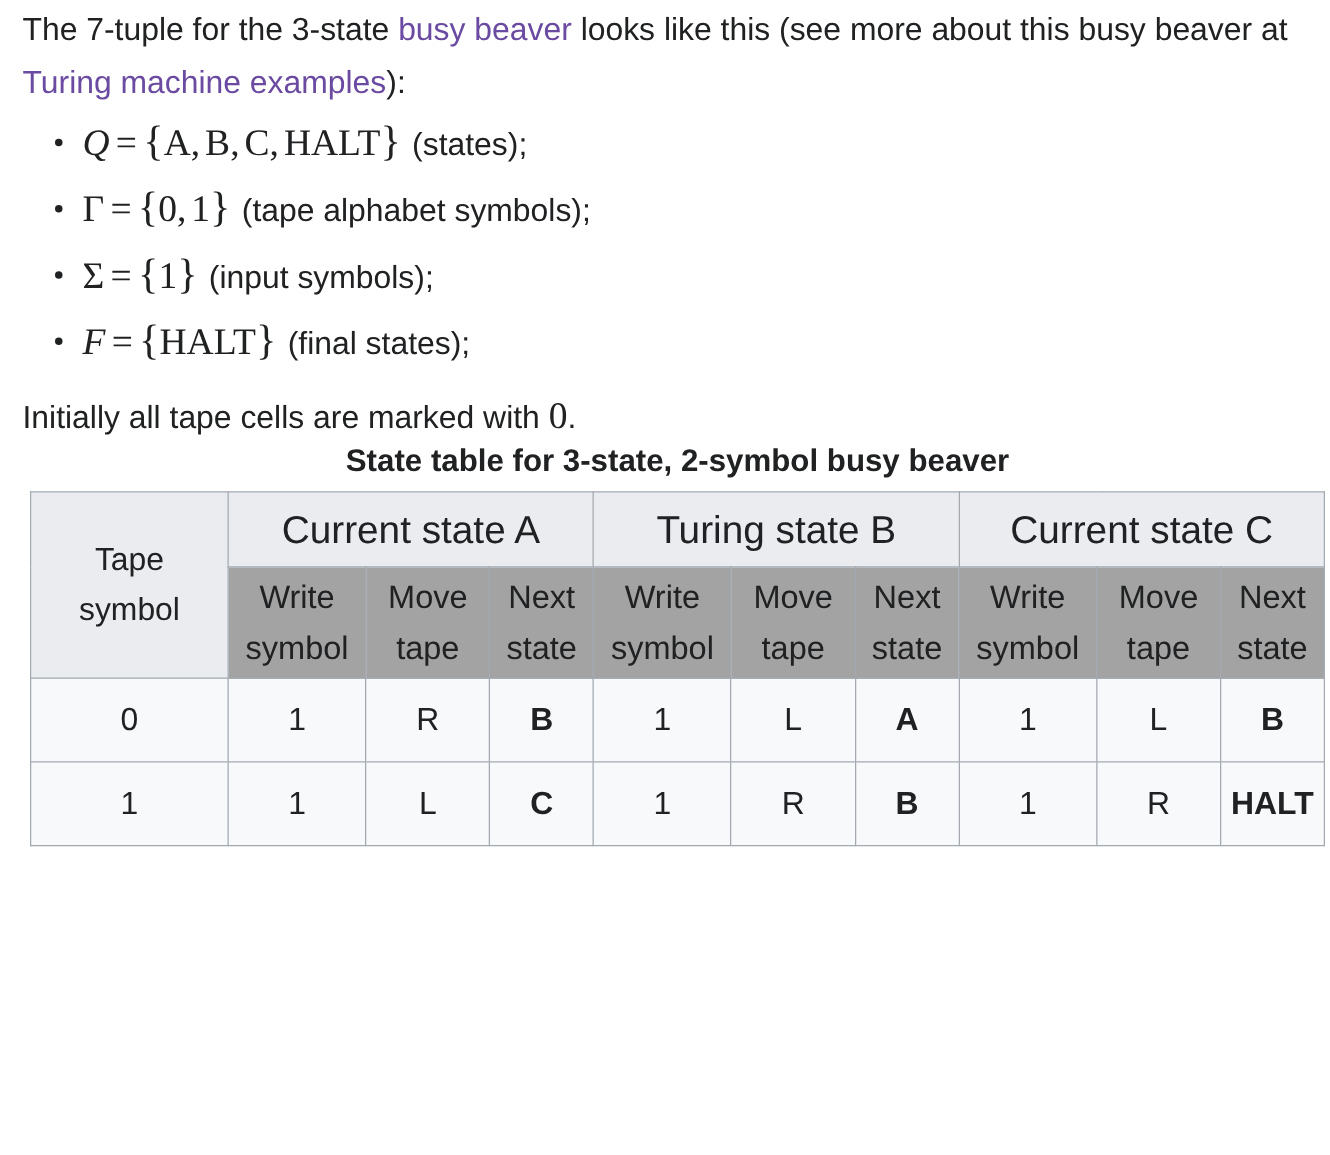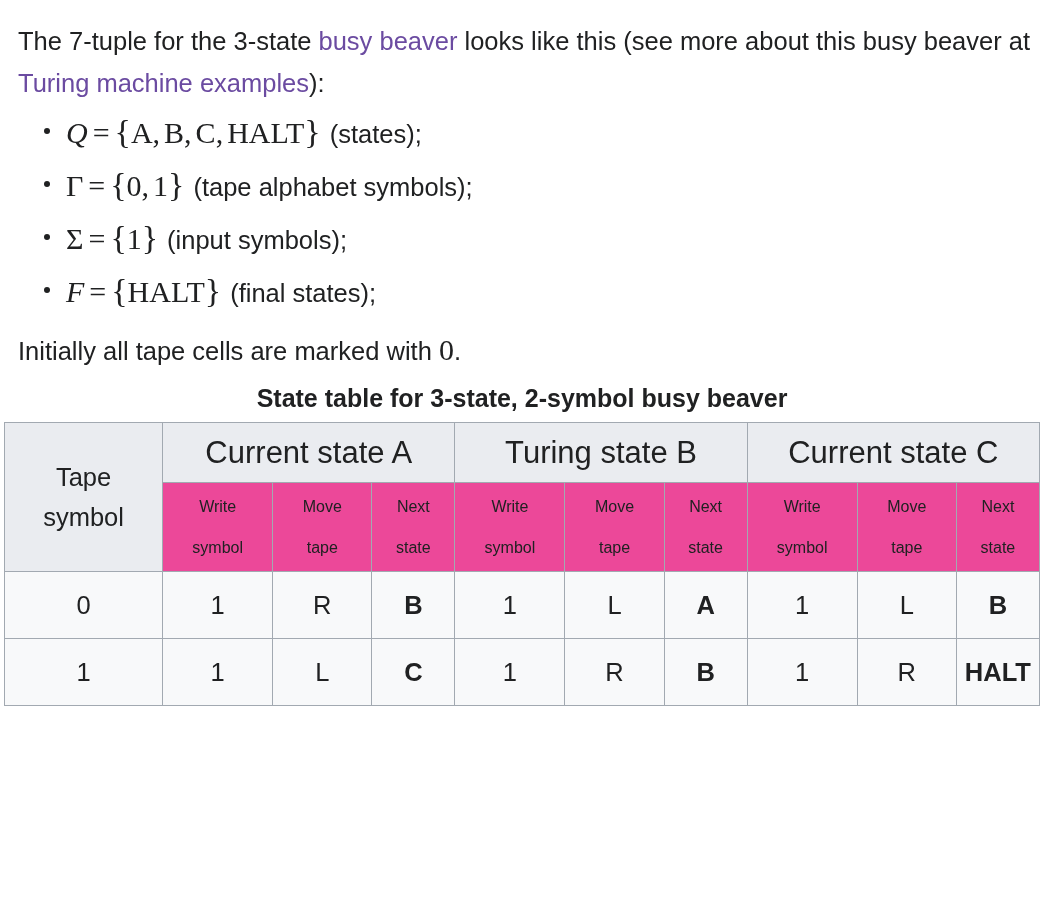--- a/index.html
+++ b/index.html
@@ -31,21 +31,21 @@
   .mnum    { font-style: normal; }
 
   
   .para {
     font-size: 25.5px;
     line-height: 42px;
     margin: 0;
     padding: 0 14px 0 18px;
     color: #202122;
   }
-  #intro-paragraph { padding-top: 20px; }
+  #intro-paragraph { padding-top: 3px; }
 
   a.link {
     color: #6b4ba1;
     text-decoration: none;
   }
 
   
   .tuple-list {
     list-style: none;
     margin: 0;
@@ -79,22 +79,22 @@
     font-family: "Liberation Sans", sans-serif;
     font-size: 25.5px;
     font-style: normal;
     padding-left: 9px;
     color: #202122;
   }
   .desc-tight { padding-left: 6px; }
 
   
   #state-table-block {
-    margin-top: 12px;
-    padding-left: 4px;
+    margin-top: 0;
+    padding-left: 24px;
   }
   #state-table-caption {
     width: 1036px;
     text-align: center;
     font-size: 25px;
     font-weight: bold;
     color: #202122;
     padding-bottom: 9px;
   }
   table.state-table {
@@ -119,23 +119,23 @@
     height: 59px;
   }
   th.corner-head {
     background: #eaecf0;
     font-weight: bold;
     font-size: 25.5px;
     line-height: 40px;
     width: 158px;
   }
   th.sub-head {
-    background: #ec4899;
+    background: #a3a3a3;
     font-weight: normal;
-    font-size: 16px;
+    font-size: 26px;
     line-height: 41px;
     height: 88px;
   }
   td.cell {
     font-size: 25.5px;
     height: 66px;
   }
   td.cell.bold { font-weight: bold; }
 
   .col-sym   { width: 158px; }

